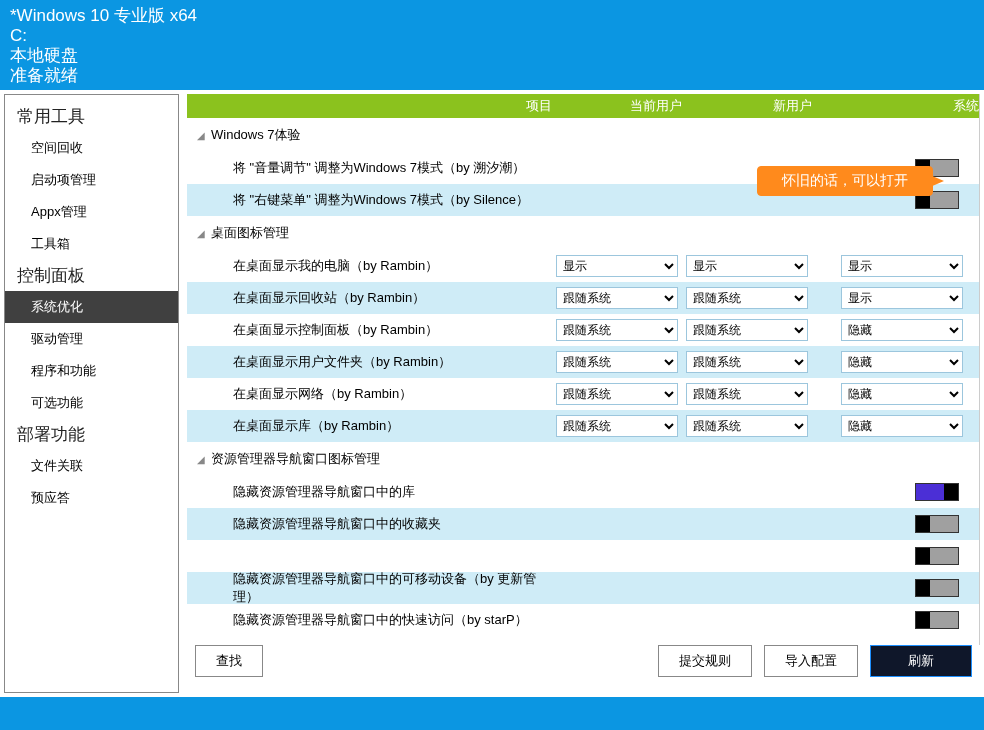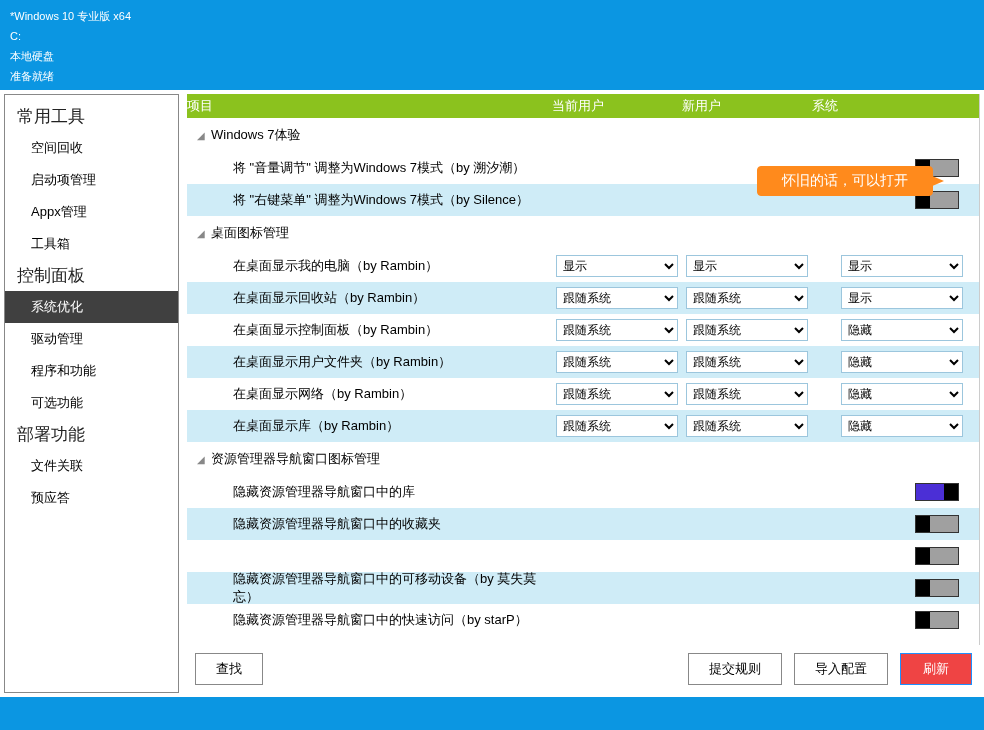--- a/index.html
+++ b/index.html
@@ -1,47 +1,47 @@
 <!DOCTYPE html>
 <html><head>
 <meta charset="utf-8">
 <style>
 * { box-sizing: border-box; margin: 0; padding: 0; }
 body { font-family: "Microsoft YaHei", sans-serif; font-size: 13px; background: #fff; width: 984px; height: 730px; overflow: hidden; }
 .header { background: #0b96e2; color: #fff; padding: 6px 10px 4px 10px; height: 90px; }
-.header div { line-height: 20px; font-size: 11px; }
+.header div { line-height: 20px; font-size: 17px; }
 .main { display: flex; height: 607px; background: #fff; }
 .sidebar { width: 175px; border: 1px solid #888; margin: 4px 0 4px 4px; overflow-y: auto; padding-top: 6px; }
 .sidebar-header { padding: 4px 12px; font-size: 17px; color: #222; }
 .sidebar-item { padding: 7px 0 7px 26px; cursor: pointer; font-size: 13px; }
 .sidebar-item.selected { background: #404040; color: #fff; }
 .content { flex: 1; display: flex; flex-direction: column; margin: 4px 4px 4px 8px; position: relative; }
 .table-area { flex: 1; overflow-y: scroll; border-right: 1px solid #ccc; }
 .table-header { display: flex; background: #8bc21e; color: #fff; height: 24px; align-items: center; font-size: 13px; }
-.th-item { text-align: left; }
+.th-item { text-align: right; }
 .th1 { flex: 0 0 365px; }
 .th2 { flex: 0 0 130px; }
 .th3 { flex: 0 0 130px; }
 .th4 { flex: 1; }
 .group-row { display: flex; align-items: center; padding: 8px 0 8px 10px; font-size: 13px; }
 .group-row .tri { width: 14px; color: #888; font-size: 10px; }
 .row { display: flex; align-items: center; height: 32px; padding-left: 46px; font-size: 13px; }
 .row.alt { background: #cfecf7; }
 .row .label { flex: 0 0 319px; }
 .cell { flex: 0 0 130px; padding: 0 4px; }
 .cell-sys { flex: 1; padding: 0 4px; display: flex; justify-content: flex-end; align-items: center; }
 select { width: 122px; height: 22px; border: 1px solid #9cc6dd; background: #fff; font-size: 12px; font-family: inherit; padding: 0 2px; }
 .toggle { width: 44px; height: 18px; border: 1px solid #333; background: #a0a0a0; position: relative; margin-right: 16px; cursor: pointer; }
 .toggle .knob { width: 14px; height: 16px; background: #000; position: absolute; top: 0; }
 .toggle.off .knob { left: 0; }
 .toggle.on .knob { right: 0; }
 .toggle.on { background: #4b2fd6; }
-.footer { height: 48px; display: flex; align-items: center; padding: 0 8px; }
+.footer { height: 48px; display: flex; align-items: flex-start; padding: 0 8px; }
 .btn { border: 1px solid #888; background: #fff; padding: 6px 20px; font-size: 13px; cursor: pointer; font-family: inherit; }
-.btn.primary { background: #ef4444; color: #fff; border-color: #1e90ff; padding: 6px 22px; }
+.btn.primary { background: #0f172a; color: #fff; border-color: #1e90ff; padding: 6px 37px; }
 .spacer { flex: 1; }
 .footer .btn + .btn { margin-left: 12px; }
 .callout { position: absolute; background: #ff8a1c; color: #fff; border: 1px solid #ff8a1c; border-radius: 4px; padding: 5px 24px; font-size: 14px; top: 72px; left: 570px; z-index: 10; }
 .callout::after { content: ""; position: absolute; right: -18px; top: 50%; margin-top: -6px; border: 6px solid transparent; border-left: 14px solid #ff8a1c; }
 .bottom-bar { height: 33px; background: #0b96e2; }
 ::-webkit-scrollbar { width: 16px; }
 ::-webkit-scrollbar-track { background: #f0f0f0; }
 ::-webkit-scrollbar-thumb { background: #c0c0c0; }
 </style>
 </head>
@@ -185,21 +185,21 @@
           <div class="row">
             <div class="cell"></div>
             <div class="cell"></div>
             <div class="cell-sys">
               <div class="toggle off">
                 <div class="knob"></div>
               </div>
             </div>
           </div>
           <div class="row alt">
-            <div class="label">隐藏资源管理器导航窗口中的可移动设备（by 莫失莫忘）</div>
+            <div class="label">隐藏资源管理器导航窗口中的可移动设备（by 更新管理）</div>
             <div class="cell"></div>
             <div class="cell"></div>
             <div class="cell-sys">
               <div class="toggle off">
                 <div class="knob"></div>
               </div>
             </div>
           </div>
           <div class="row">
             <div class="label">隐藏资源管理器导航窗口中的快速访问（by starP）</div>

